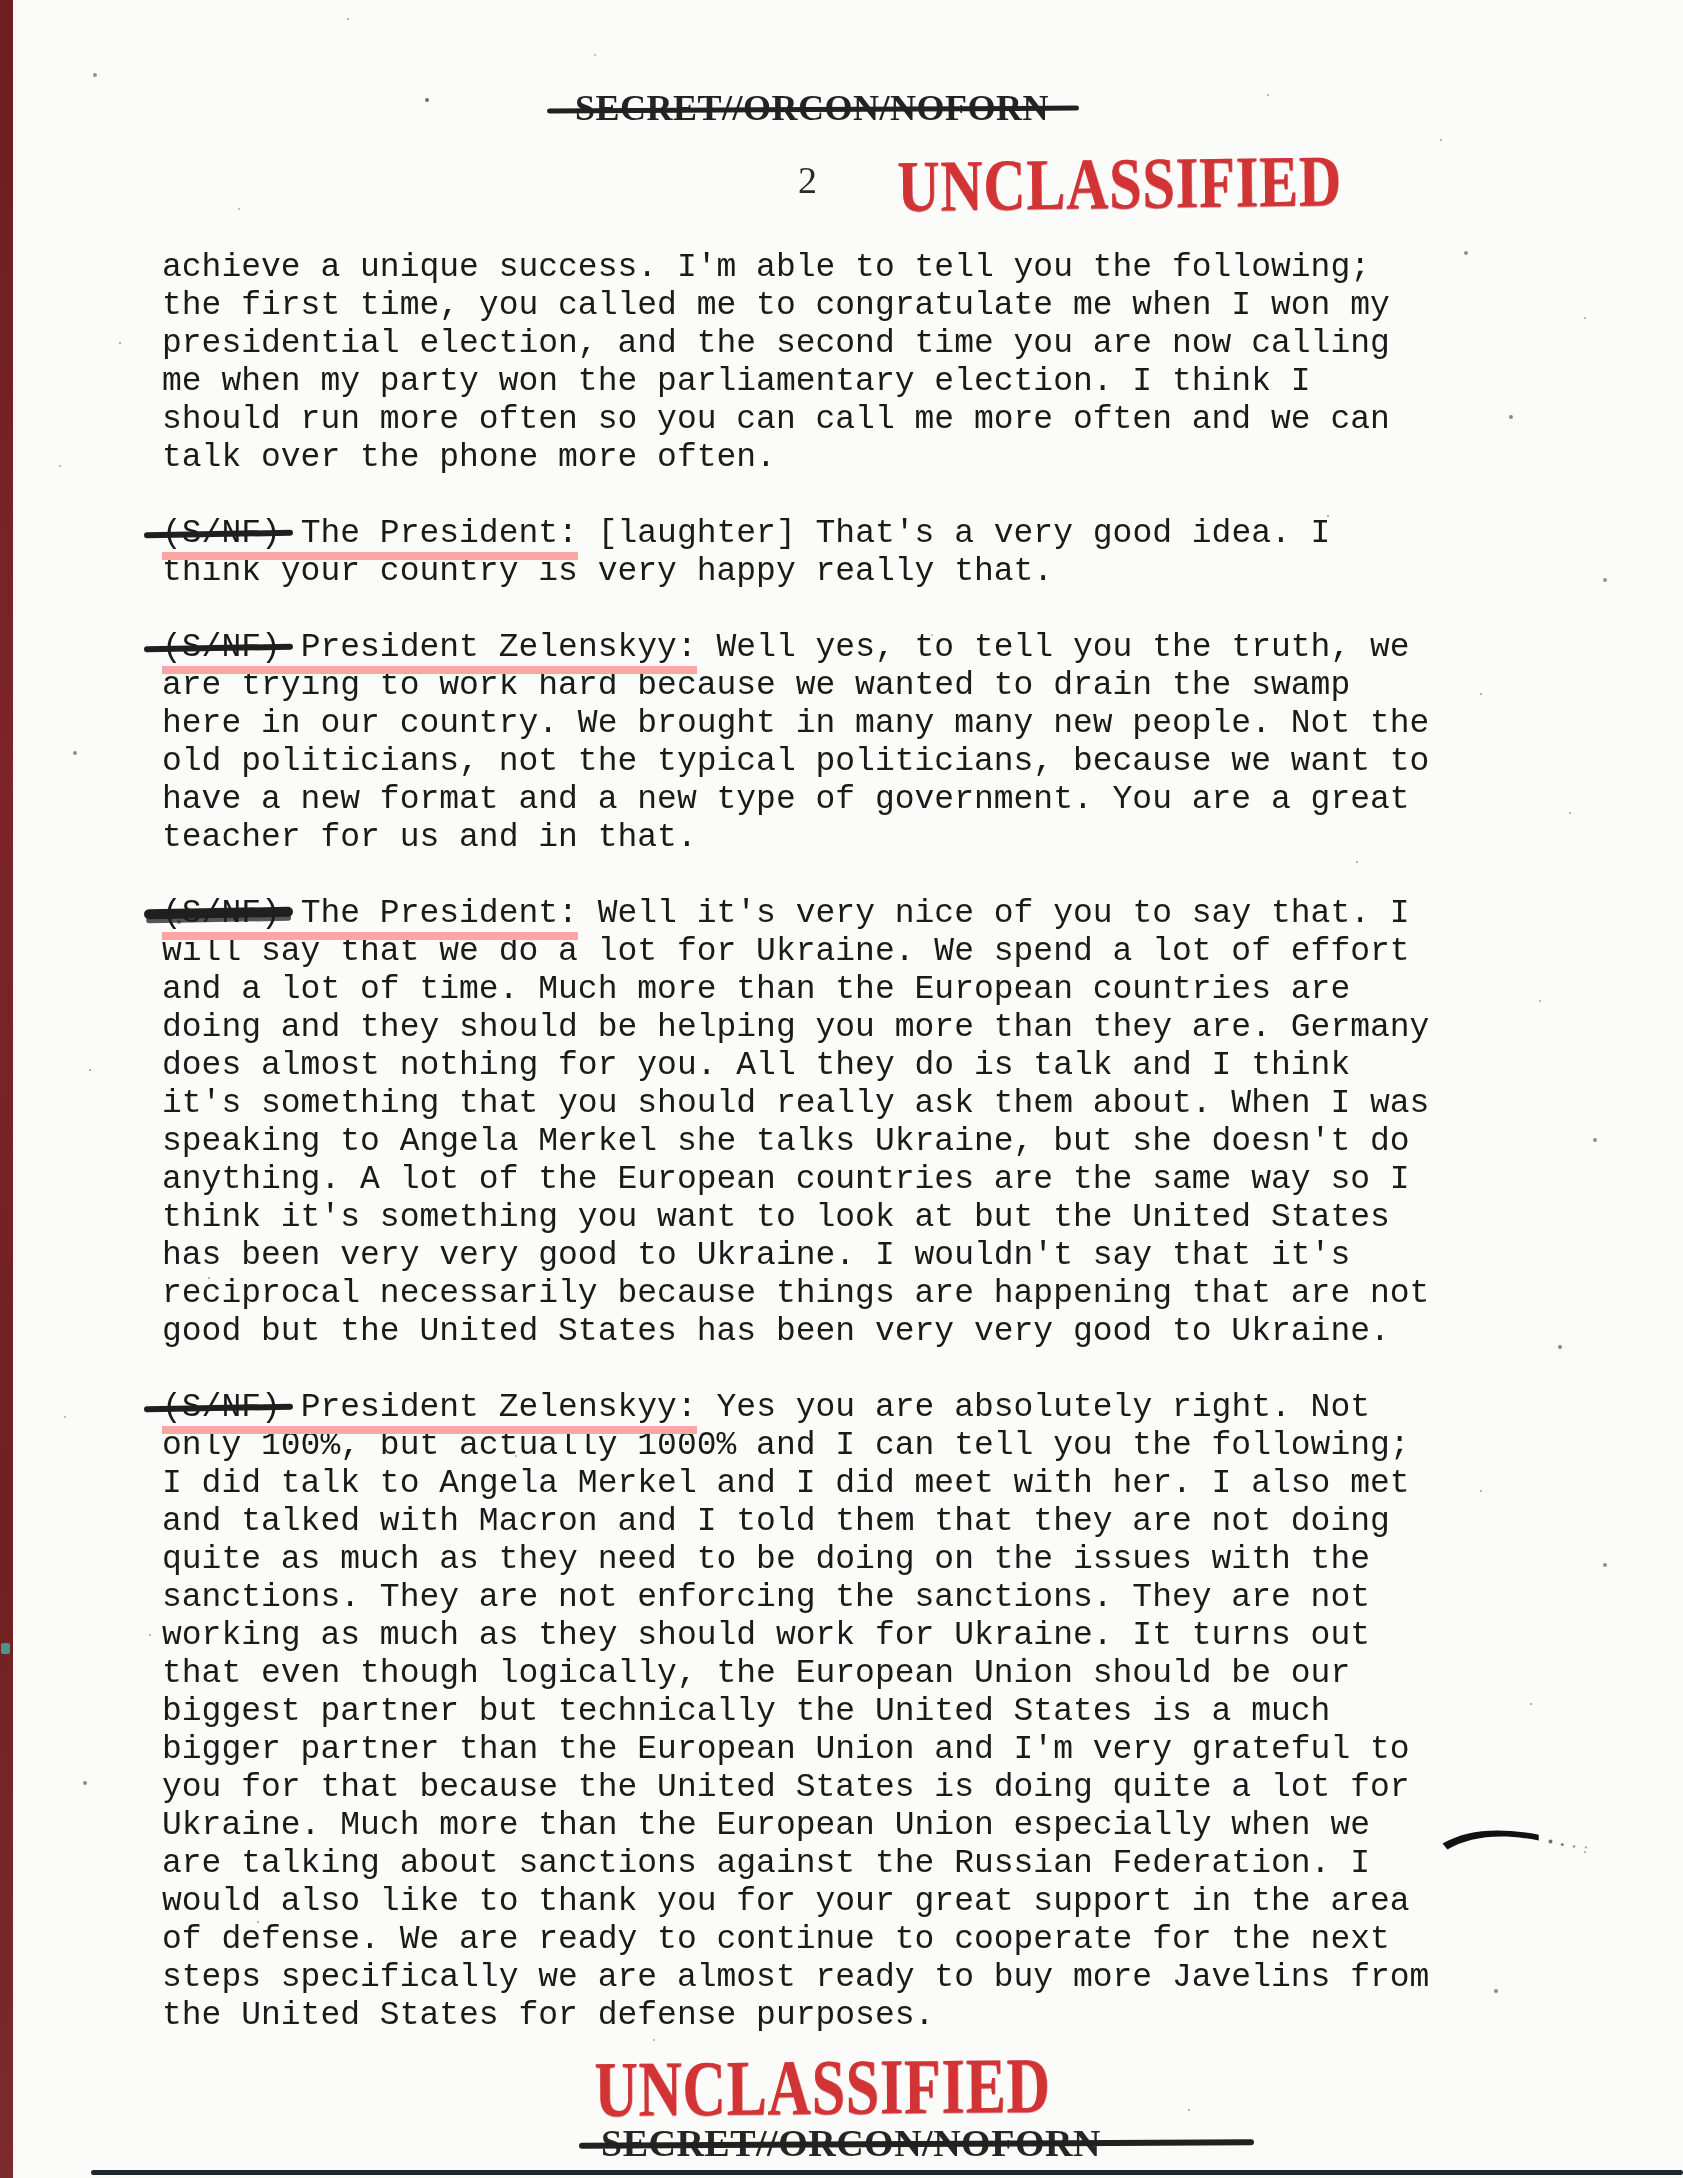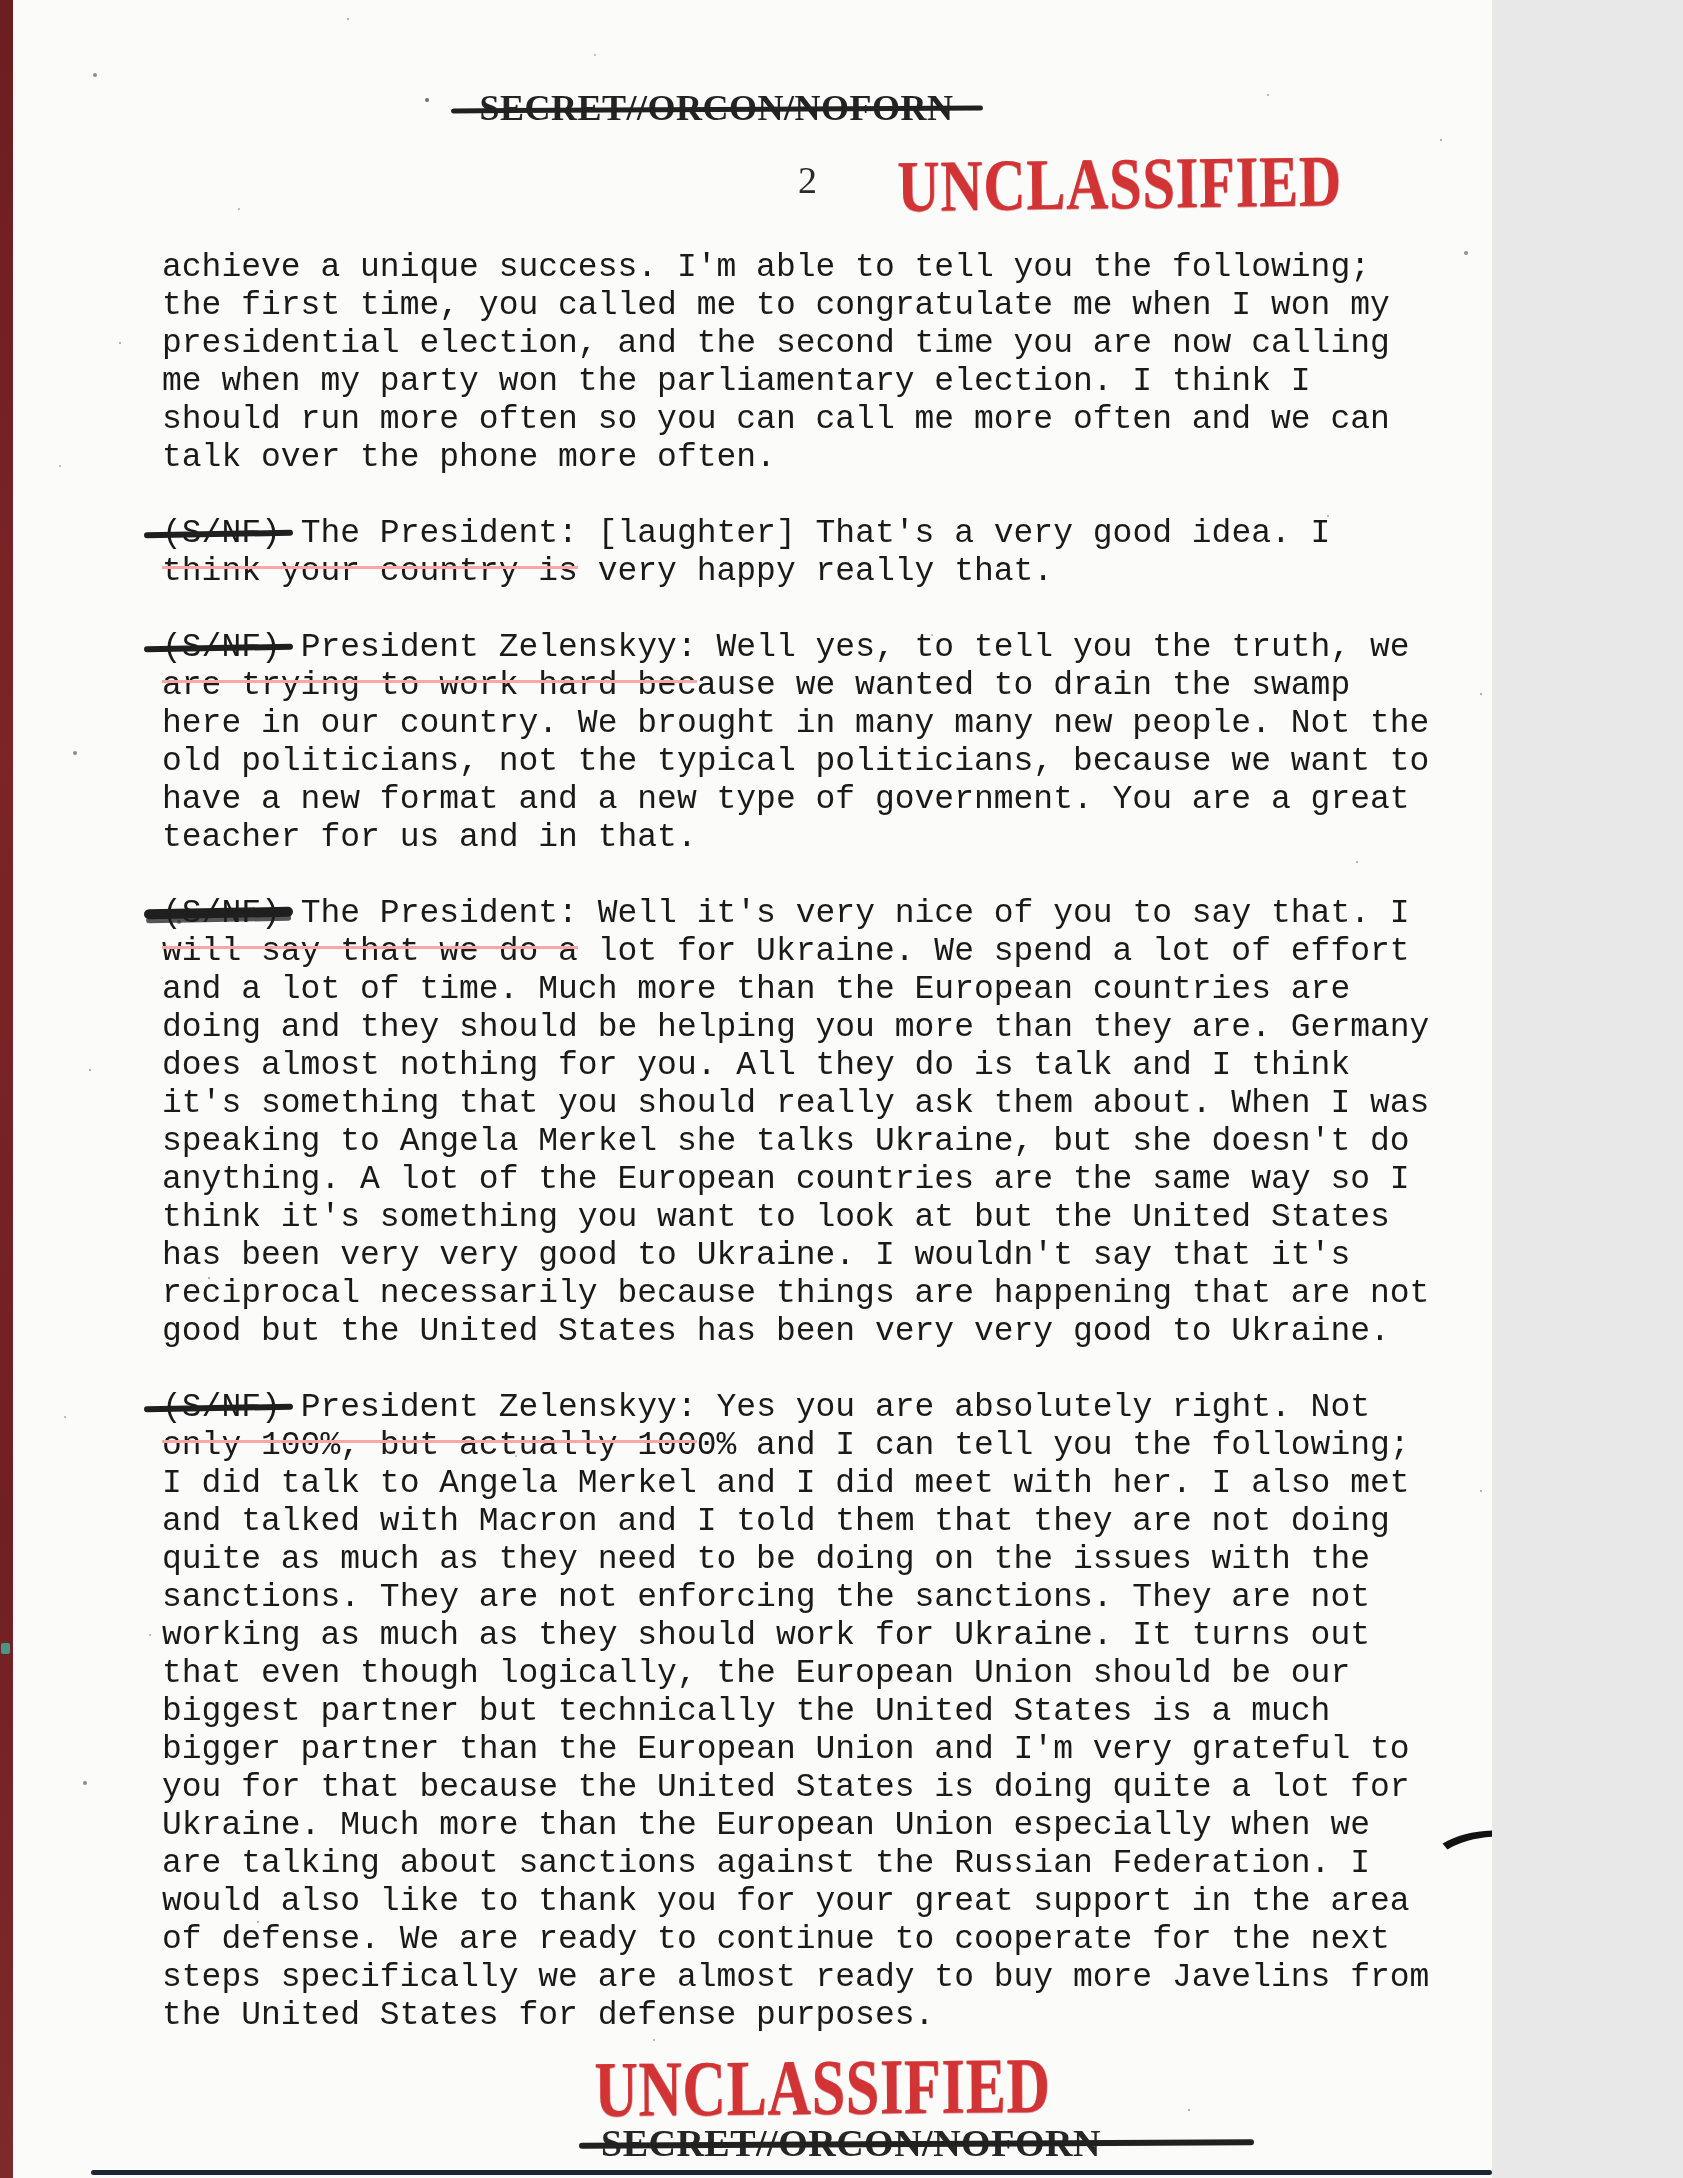--- a/index.html
+++ b/index.html
@@ -1,19 +1,19 @@
 <!DOCTYPE html>
 <html><head>
 <meta charset="utf-8">
 <title>Memorandum Page 2</title>
 <style>
   html, body { margin: 0; padding: 0; background: #e8e8e8; }
   .page {
     position: relative;
-    width: 1492px;
+    width: 1683px;
     height: 2178px;
     background: #fbfbfa;
     overflow: hidden;
     font-family: "Liberation Mono", "DejaVu Sans Mono", monospace;
     color: #1a1a1a;
   }
 
   
   .left-scan-bar {
     position: absolute; left: 0; top: 0; bottom: 0; width: 13px;
@@ -82,21 +82,21 @@
 
   
   .body-text {
     position: absolute; left: 162px; top: 249px; width: 1299px;
     font-size: 33px; line-height: 38px;
   }
   .para { margin: 0 0 38px 0; }
   .ptext { white-space: pre-wrap; }
   .speakerline {
     position: relative; display: inline;
-    border-bottom: 3px solid #fca5a5; padding-bottom: 14px;
+    border-bottom: 8px solid #fca5a5; padding-bottom: 0;
   }
   .snf { position: relative; display: inline-block; }
   .snf::after {
     content: ""; position: absolute; left: -18px; right: -12px; top: 42%; height: 6px;
     background: #1f1f1f; border-radius: 3px; transform: rotate(-1deg);
   }
   .snf.heavy::after {
     height: 10px; top: 34%; border-radius: 5px;
     box-shadow: 0 6px 0 -2px rgba(31,31,31,.75);
   }

